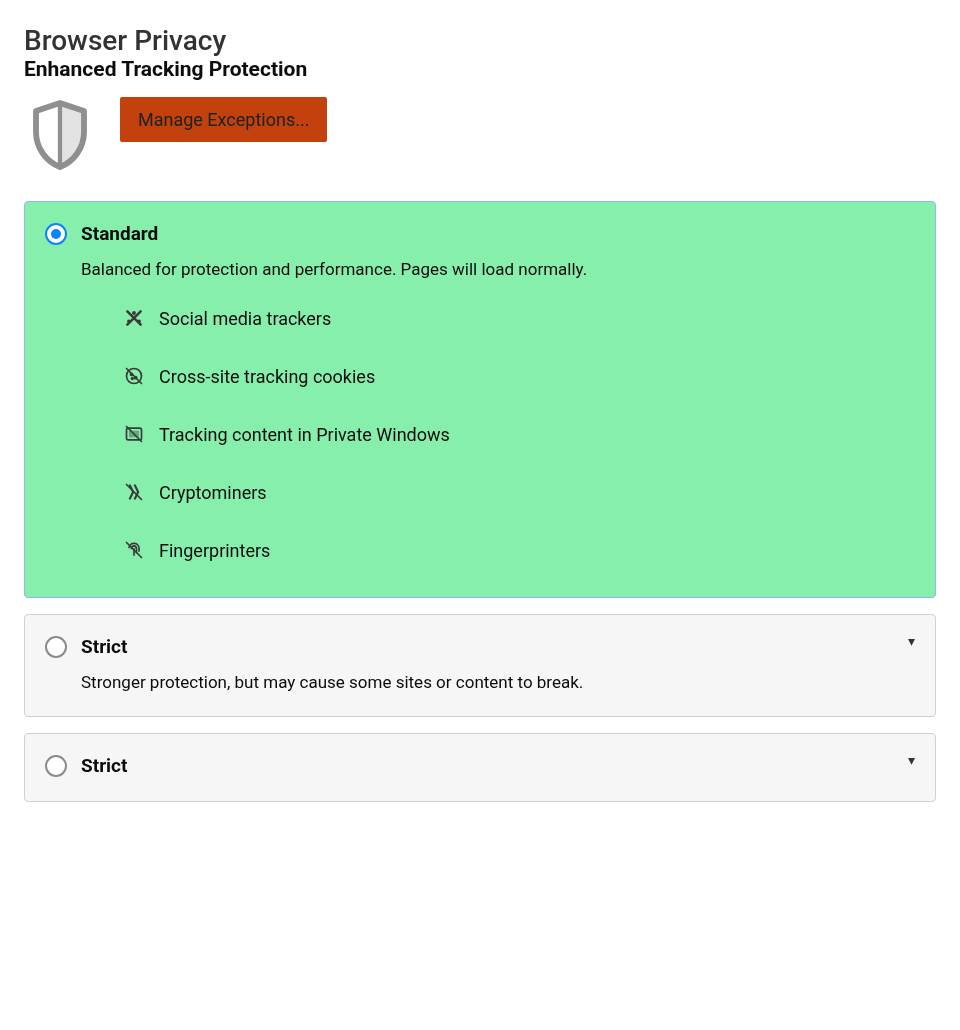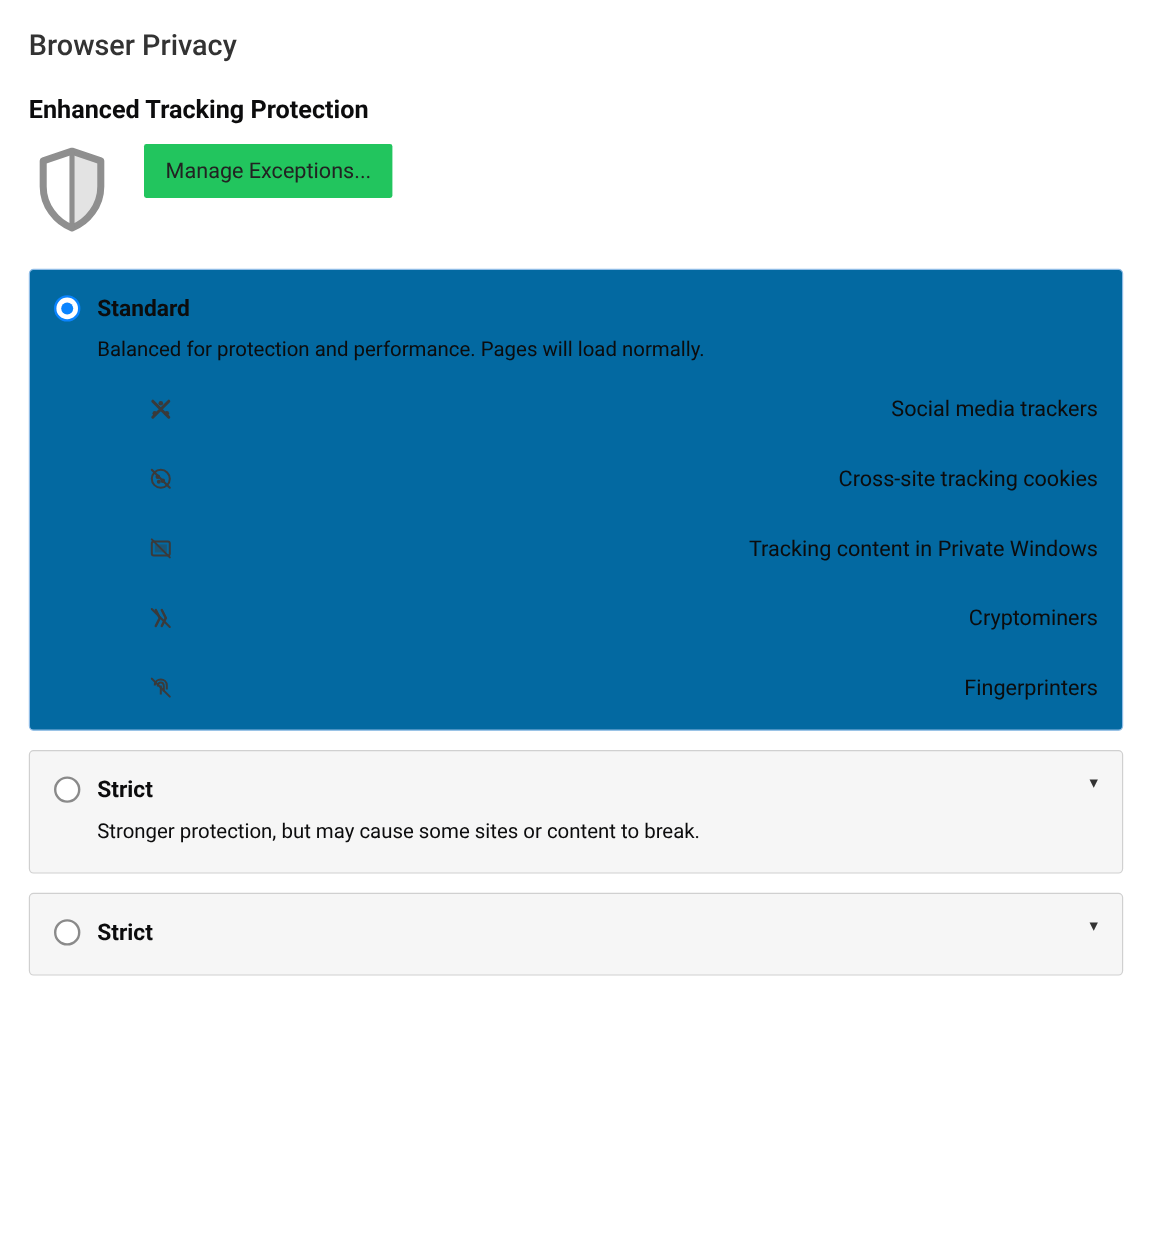--- a/index.html
+++ b/index.html
@@ -8,24 +8,23 @@
       padding: 0;
     }
     body {
       font-family: -apple-system, BlinkMacSystemFont, "Segoe UI", Roboto, Helvetica, Arial, sans-serif;
       background: #ffffff;
       color: #0c0c0d;
       padding: 24px;
       width: 960px;
     }
     .page-title {
-      font-size: 24px;
+      font-size: 28px;
       font-weight: 500;
       color: #333;
-      margin-bottom: 28px;
     }
     .section-title {
       font-size: 21px;
       font-weight: 700;
       color: #0c0c0d;
       margin-bottom: 16px;
     }
     .intro-row {
       display: flex;
       align-items: flex-start;
@@ -53,38 +52,38 @@
       max-width: 540px;
     }
     .learn-more {
       color: #0a6cff;
       font-size: 18px;
       text-decoration: none;
       cursor: pointer;
     }
     .manage-exceptions-btn {
       flex: 0 0 auto;
-      background: #22c55e;
+      background: #c2410c;
       border: none;
       padding: 12px 18px;
       font-size: 18px;
       color: #222;
       cursor: pointer;
       border-radius: 2px;
       font-family: inherit;
     }
     .option-card {
       border: 1px solid #d0d0d0;
       border-radius: 4px;
       padding: 20px 20px 24px 20px;
       margin-bottom: 16px;
       position: relative;
     }
     .option-card.selected {
-      background: #0369a1;
+      background: #86efac;
       border-color: #8fbce6;
     }
     .option-card.collapsed {
       background: #f6f6f6;
     }
     .option-header {
       display: flex;
       align-items: center;
       gap: 14px;
       cursor: pointer;
@@ -133,24 +132,23 @@
       margin-top: 28px;
       margin-left: 78px;
     }
     .feature-list li {
       display: flex;
       align-items: center;
       gap: 14px;
       font-size: 18px;
       color: #0c0c0d;
       margin-bottom: 36px;
-      justify-content: space-between;
     }
     .feature-list li:last-child {
-      margin-bottom: 0;
+      margin-bottom: 12px;
     }
     .feature-icon {
       width: 22px;
       height: 22px;
       flex-shrink: 0;
       display: inline-flex;
       align-items: center;
       justify-content: center;
       color: #3a3a3a;
     }

